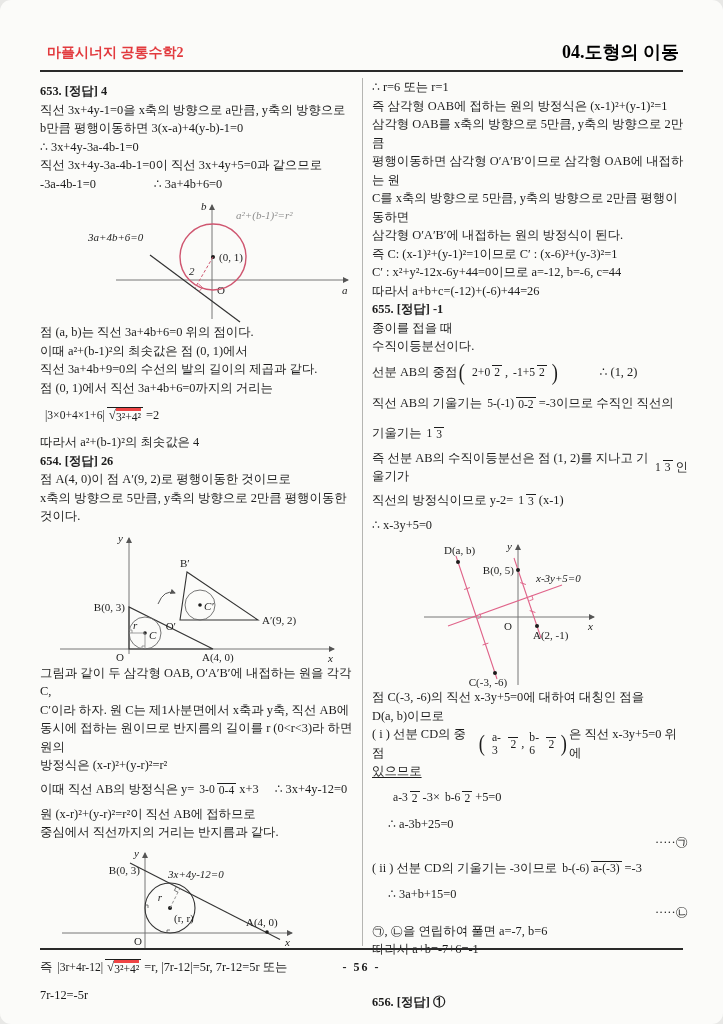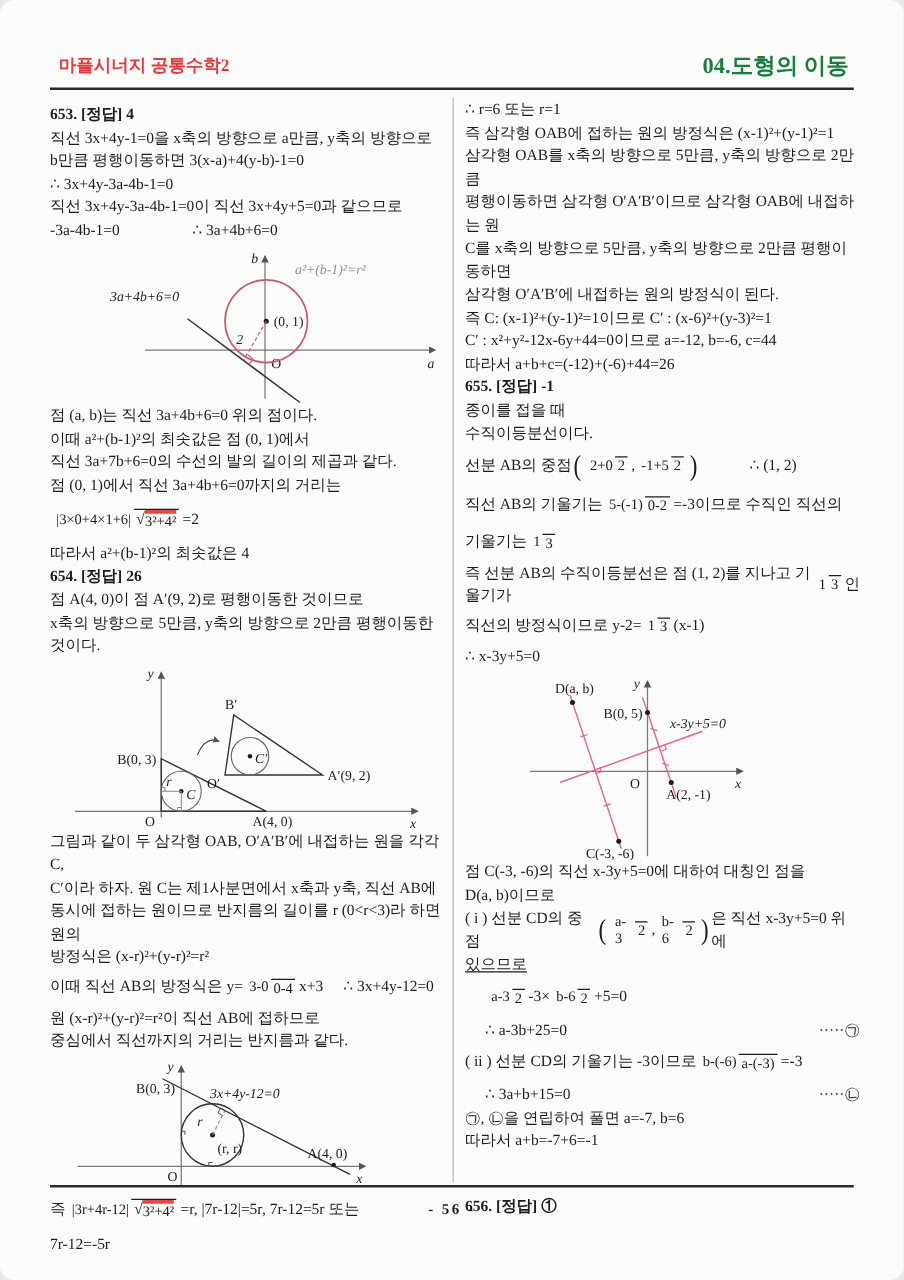--- a/index.html
+++ b/index.html
@@ -1,20 +1,20 @@
 <!DOCTYPE html>
 <html><head>
 <meta charset="utf-8">
 <style>
   html,body{margin:0;padding:0;background:#e8e8e6;}
   .page{position:relative;width:723px;height:1024px;background:#fbfbf9;overflow:hidden;
         font-family:"Liberation Serif","DejaVu Serif",serif;color:#1c1c1c;border-radius:11px;}
   
   .hdr-left{position:absolute;left:47px;top:44px;font-size:14px;font-weight:bold;color:#e23a3e;}
-  .hdr-right{position:absolute;right:44px;top:40px;font-size:18px;font-weight:bold;color:#15803d;}
+  .hdr-right{position:absolute;right:44px;top:40px;font-size:18px;font-weight:bold;color:#000000;}
   .hdr-rule{position:absolute;left:40px;top:70px;width:643px;border-top:2px solid #2a2a2a;}
   .ftr-rule{position:absolute;left:40px;top:948px;width:643px;border-top:2px solid #2a2a2a;}
   .page-num{position:absolute;left:0;top:960px;width:723px;text-align:center;
             font-size:12px;font-weight:bold;letter-spacing:2px;}
   .col-divider{position:absolute;left:362px;top:78px;height:868px;width:1px;background:#b5b5b2;}
   
   .col{position:absolute;font-size:12.4px;line-height:18.5px;}
   .col-left{left:40px;top:82px;width:318px;}
   .col-right{left:372px;top:78px;width:316px;}
   p.ln{margin:0;}
@@ -27,21 +27,21 @@
   .underlined{text-decoration:underline;text-underline-offset:2px;}
   
   .frac{display:inline-flex;flex-direction:row;align-items:center;
         font-size:11.6px;line-height:13px;margin:0 3px;vertical-align:middle;}
   .frac .den{border-top:1px solid #1c1c1c;padding:0 2px;}
   .frac .num{padding:0 2px;}
   .sqrt{display:inline-flex;align-items:flex-start;}
   .sqrt .rsign{font-size:13px;line-height:13px;}
   .sqrt .rbar{border-top:3px solid #ef4444;}
   .bp{font-size:23px;font-weight:300;line-height:1;margin:0 1px;transform:scaleX(.8);}
-  .tagline{display:flex;align-items:flex-start;}
+  .tagline{display:flex;align-items:flex-start;flex-direction:column;}
   .tagline .tag{margin-left:auto;}
   
   .dia{display:block;}
   svg text{font-family:"Liberation Serif","DejaVu Serif",serif;font-size:11px;fill:#1c1c1c;}
   svg text.it{font-style:italic;}
   svg text.grey{fill:#8e8e8e;}
   .mt4{margin-top:4px;} .mt14{margin-top:14px;} .mt22{margin-top:22px;}
 </style>
 </head>
 <body>
@@ -81,21 +81,21 @@
       <text class="grey it" x="156" y="22">a²+(b-1)²=r²</text>
       <line x1="70" y1="58" x2="160" y2="125" stroke="#333" stroke-width="1.2"></line>
       <text class="it" x="8" y="44">3a+4b+6=0</text>
       <line x1="133" y1="60" x2="115" y2="91" stroke="#cf5670" stroke-width="1" stroke-dasharray="3 2"></line>
       <text class="it" x="109" y="78">2</text>
       <polyline points="119,94.5 122.5,90.5 118.5,87" fill="none" stroke="#cf5670" stroke-width="0.9"></polyline>
     </svg>
 
     <p class="ln mt4">점 (a, b)는 직선 3a+4b+6=0 위의 점이다.</p>
     <p class="ln">이때 a²+(b-1)²의 최솟값은 점 (0, 1)에서</p>
-    <p class="ln">직선 3a+7b+6=0의 수선의 발의 길이의 제곱과 같다.</p>
+    <p class="ln">직선 3a+4b+9=0의 수선의 발의 길이의 제곱과 같다.</p>
     <p class="ln">점 (0, 1)에서 직선 3a+4b+6=0까지의 거리는</p>
     <div class="fx" style="min-height:36px">
       <span class="frac">
         <span class="num">|3×0+4×1+6|</span>
         <span class="den sqrt">
             <span class="rsign">√</span>
             <span class="rbar">3²+4²</span>
           </span>
       </span>
       <span>=2</span>

